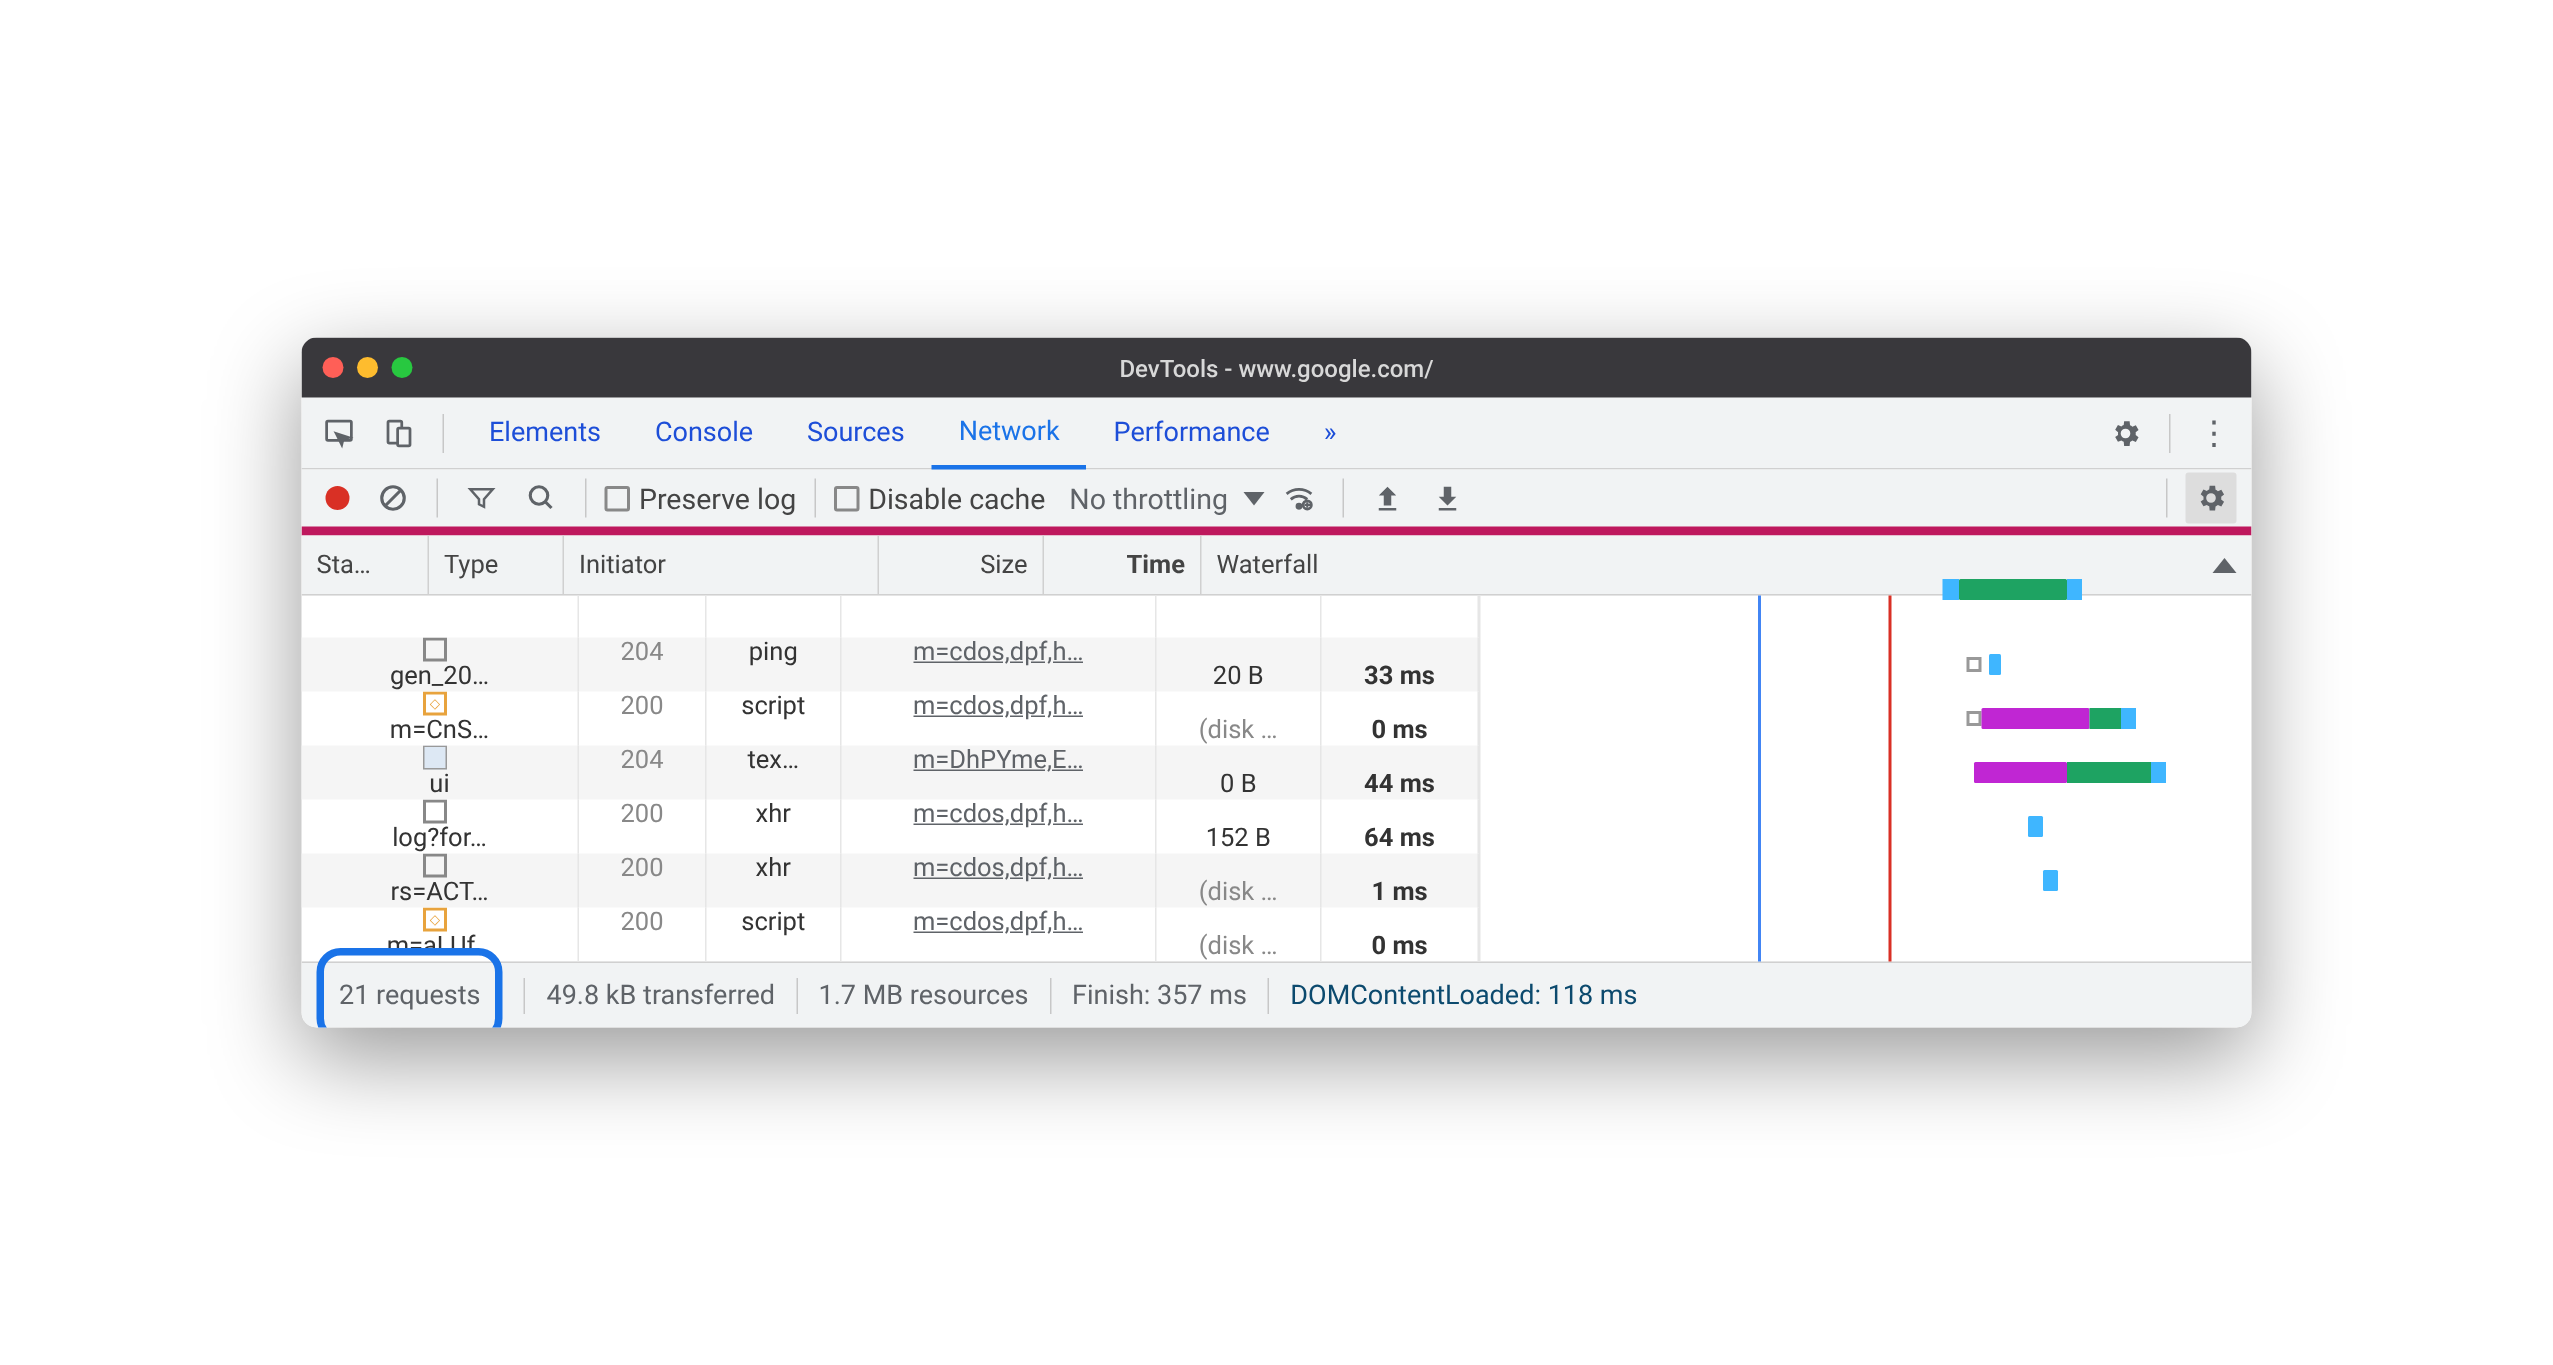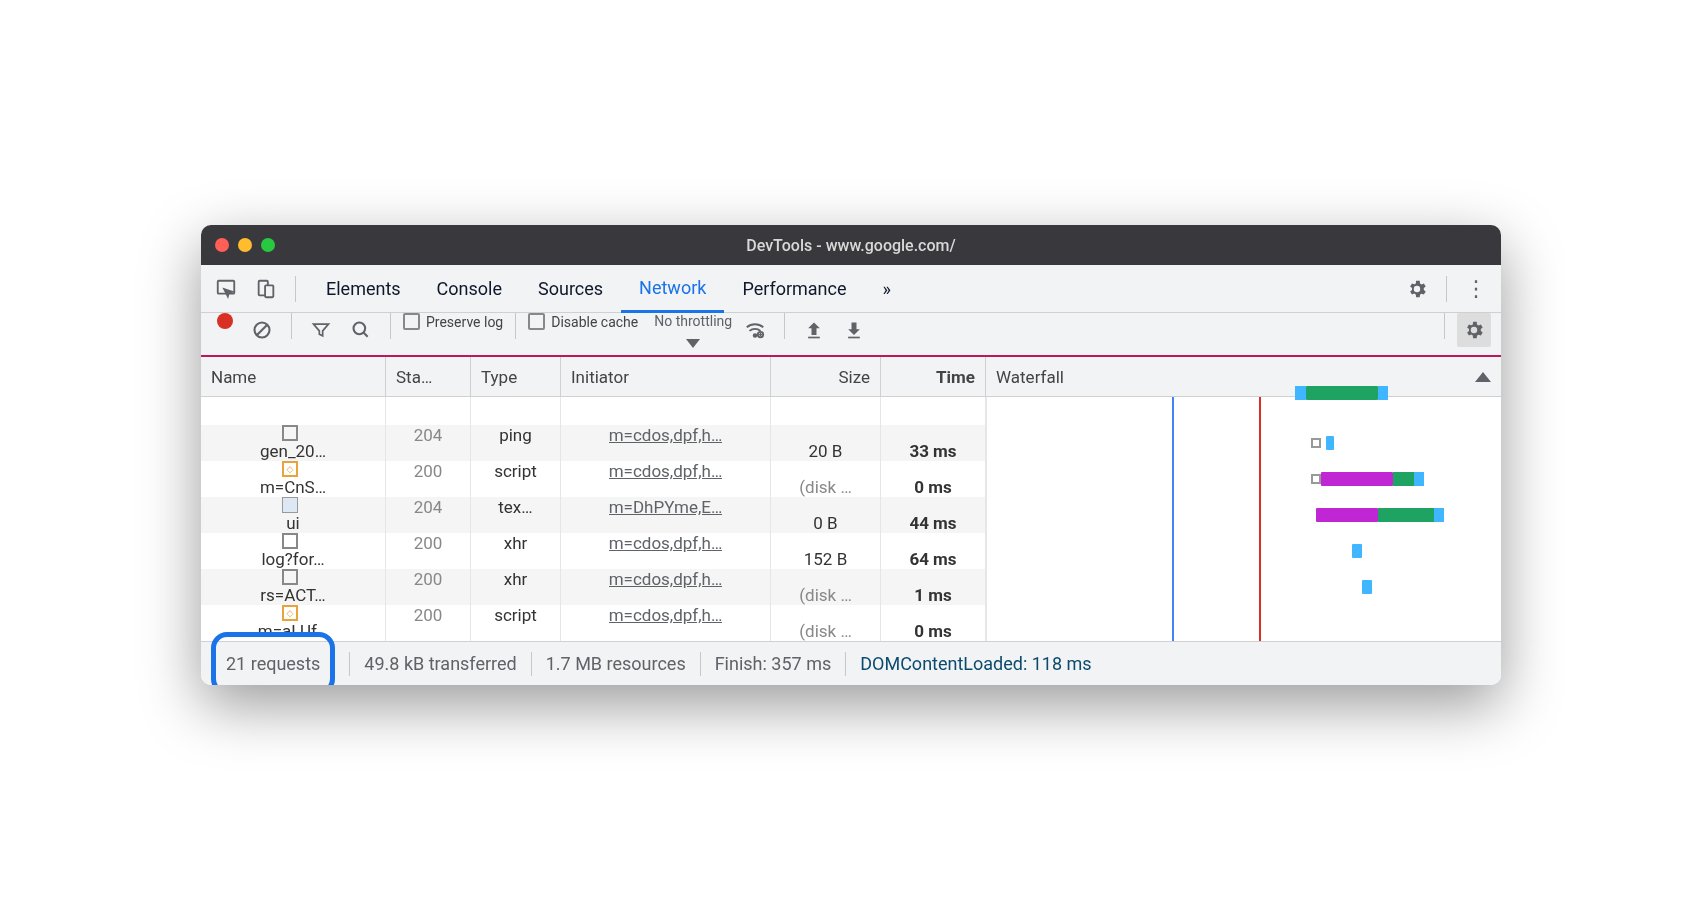--- a/index.html
+++ b/index.html
@@ -47,32 +47,32 @@
 .icon-btn {
   width: 34px; height: 34px;
   display: flex; align-items: center; justify-content: center;
   color: #5f6368; cursor: pointer; border-radius: 2px;
 }
 .icon-btn.active { background: #ddd; }
 .sep { width: 1px; height: 26px; background: #c7c7c7; margin: 0 6px; }
 .tabs { display: flex; align-items: center; gap: 0; }
 .tab {
   padding: 0 18px; height: 48px; display: flex; align-items: center;
-  font-size: 18px; color: #0f172a; cursor: pointer;
+  font-size: 18px; color: #1d4ed8; cursor: pointer;
 }
 .tab.active { color: #1a73e8; border-bottom: 3px solid #1a73e8; }
 .spacer { flex: 1; }
 .toolbar {
   height: 44px;
-  display: flex; align-items: flex-start;
-  border-bottom: 2px solid #be185d;
+  display: flex; align-items: center;
+  border-bottom: 6px solid #be185d;
   background: #f1f3f4;
   padding: 0 10px;
   gap: 6px;
-  font-size: 14px;
+  font-size: 19px;
   color: #444;
 }
 .record-btn {
   width: 16px; height: 16px; border-radius: 50%;
   background: #d93025; margin: 0 6px;
 }
 .checkbox-wrap { display: flex; align-items: center; gap: 6px; color: #444; }
 .cb { width: 17px; height: 17px; border: 2px solid #888; border-radius: 2px; }
 .throttle {
   display: flex; align-items: center; gap: 10px; color: #5f6368;
@@ -210,21 +210,21 @@
     <div class="sep"></div>
     <div class="checkbox-wrap">
       <div class="cb"></div>
       <span>Preserve log</span>
     </div>
     <div class="sep"></div>
     <div class="checkbox-wrap">
       <div class="cb"></div>
       <span>Disable cache</span>
     </div>
-    <div class="throttle" style="margin-left:10px;flex-direction:column;">
+    <div class="throttle" style="margin-left:10px;">
       <span>No throttling</span>
       <div class="triangle-down"></div>
     </div>
     <div class="icon-btn">
       <svg width="22" height="22" viewBox="0 0 24 24" fill="none" stroke="#5f6368" stroke-width="2">
           <path d="M3 9a14 14 0 0 1 18 0"></path>
           <path d="M6 13a9 9 0 0 1 12 0"></path>
           <circle cx="12" cy="18" r="1.5" fill="#5f6368"></circle>
           <circle cx="18" cy="17" r="3" fill="#f1f3f4"></circle>
           <path d="M18 15v4M16 17h4" stroke-width="1.5"></path>
@@ -246,21 +246,20 @@
     <div class="spacer"></div>
     <div class="sep"></div>
     <div class="icon-btn active">
       <svg width="22" height="22" viewBox="0 0 24 24" fill="#5f6368">
           <path d="M19.4 13a7.5 7.5 0 0 0 0-2l2.1-1.6-2-3.4-2.5 1a7.5 7.5 0 0 0-1.7-1L15 3h-4l-.3 2.9a7.5 7.5 0 0 0-1.7 1l-2.5-1-2 3.4L6.6 11a7.5 7.5 0 0 0 0 2l-2.1 1.6 2 3.4 2.5-1a7.5 7.5 0 0 0 1.7 1L11 21h4l.3-2.9a7.5 7.5 0 0 0 1.7-1l2.5 1 2-3.4ZM12 15.5A3.5 3.5 0 1 1 15.5 12 3.5 3.5 0 0 1 12 15.5Z"></path>
         </svg>
     </div>
   </div>
 
   <div class="grid-header">
-    <div class="col col-name">Name</div>
     <div class="col col-status">Sta…</div>
     <div class="col col-type">Type</div>
     <div class="col col-initiator">Initiator</div>
     <div class="col col-size">Size</div>
     <div class="col col-time">Time</div>
     <div class="col col-waterfall">
       <span>Waterfall</span>
       <div class="sort-tri"></div>
     </div>
   </div>

